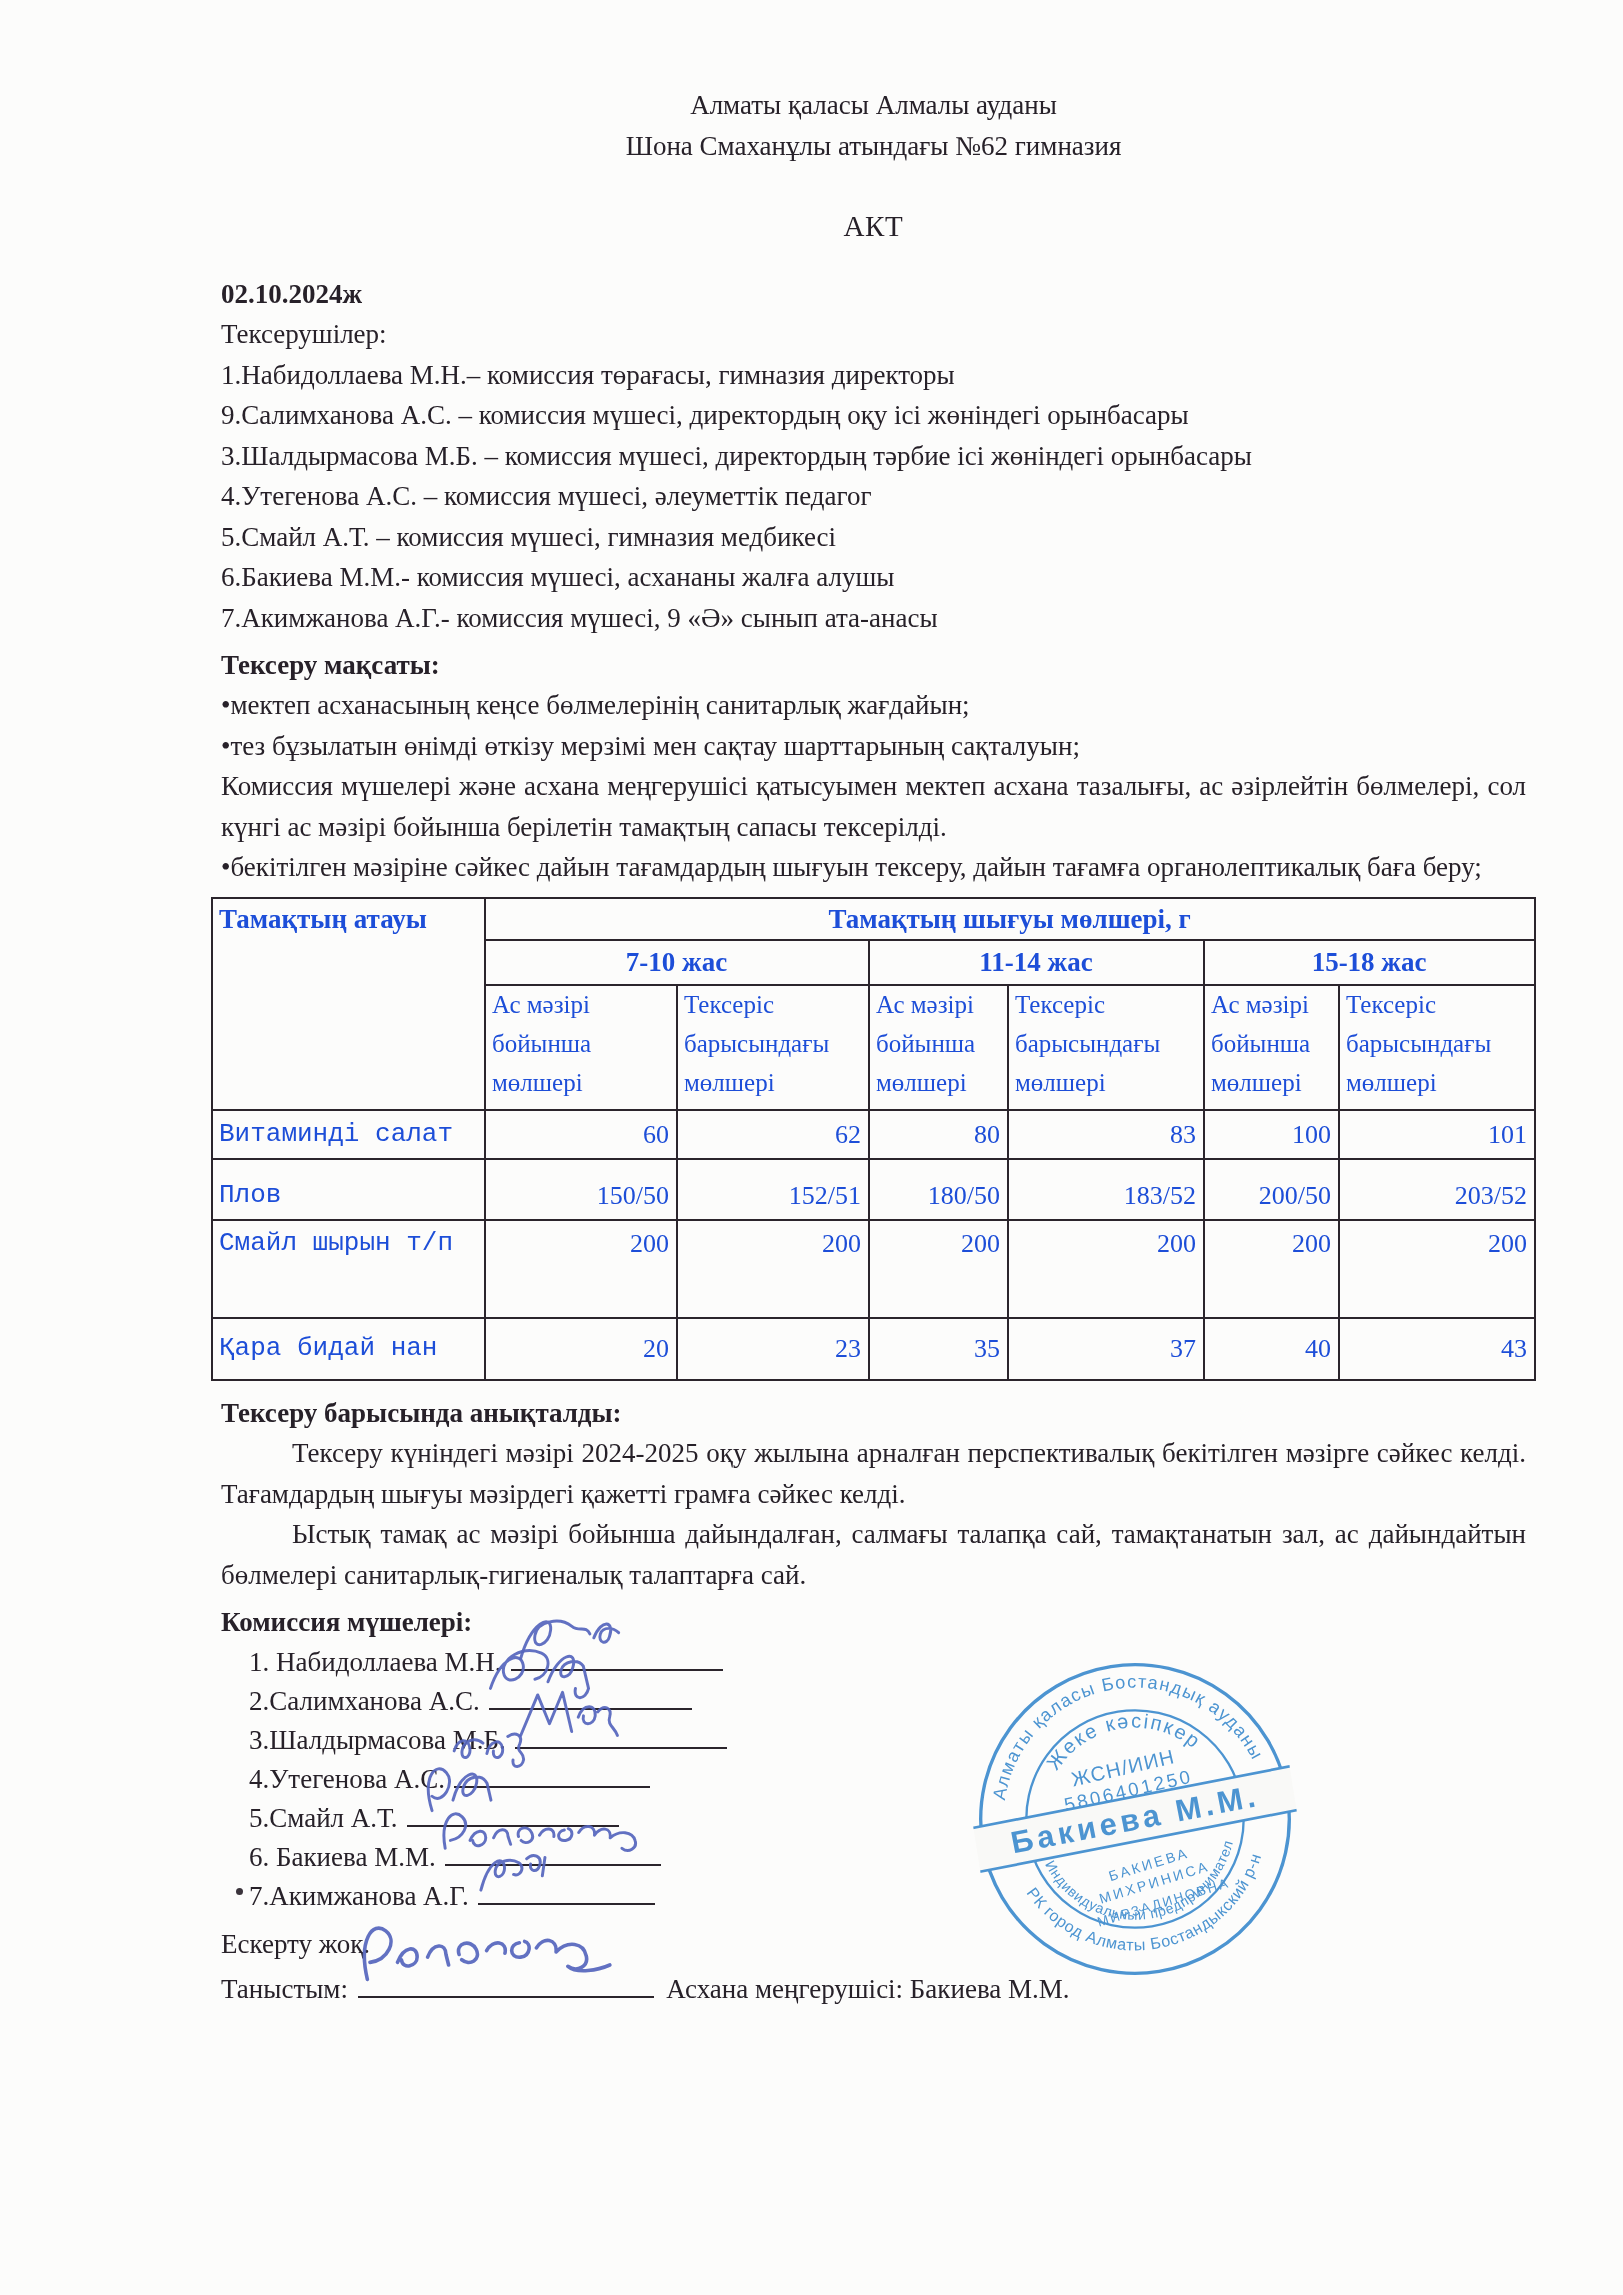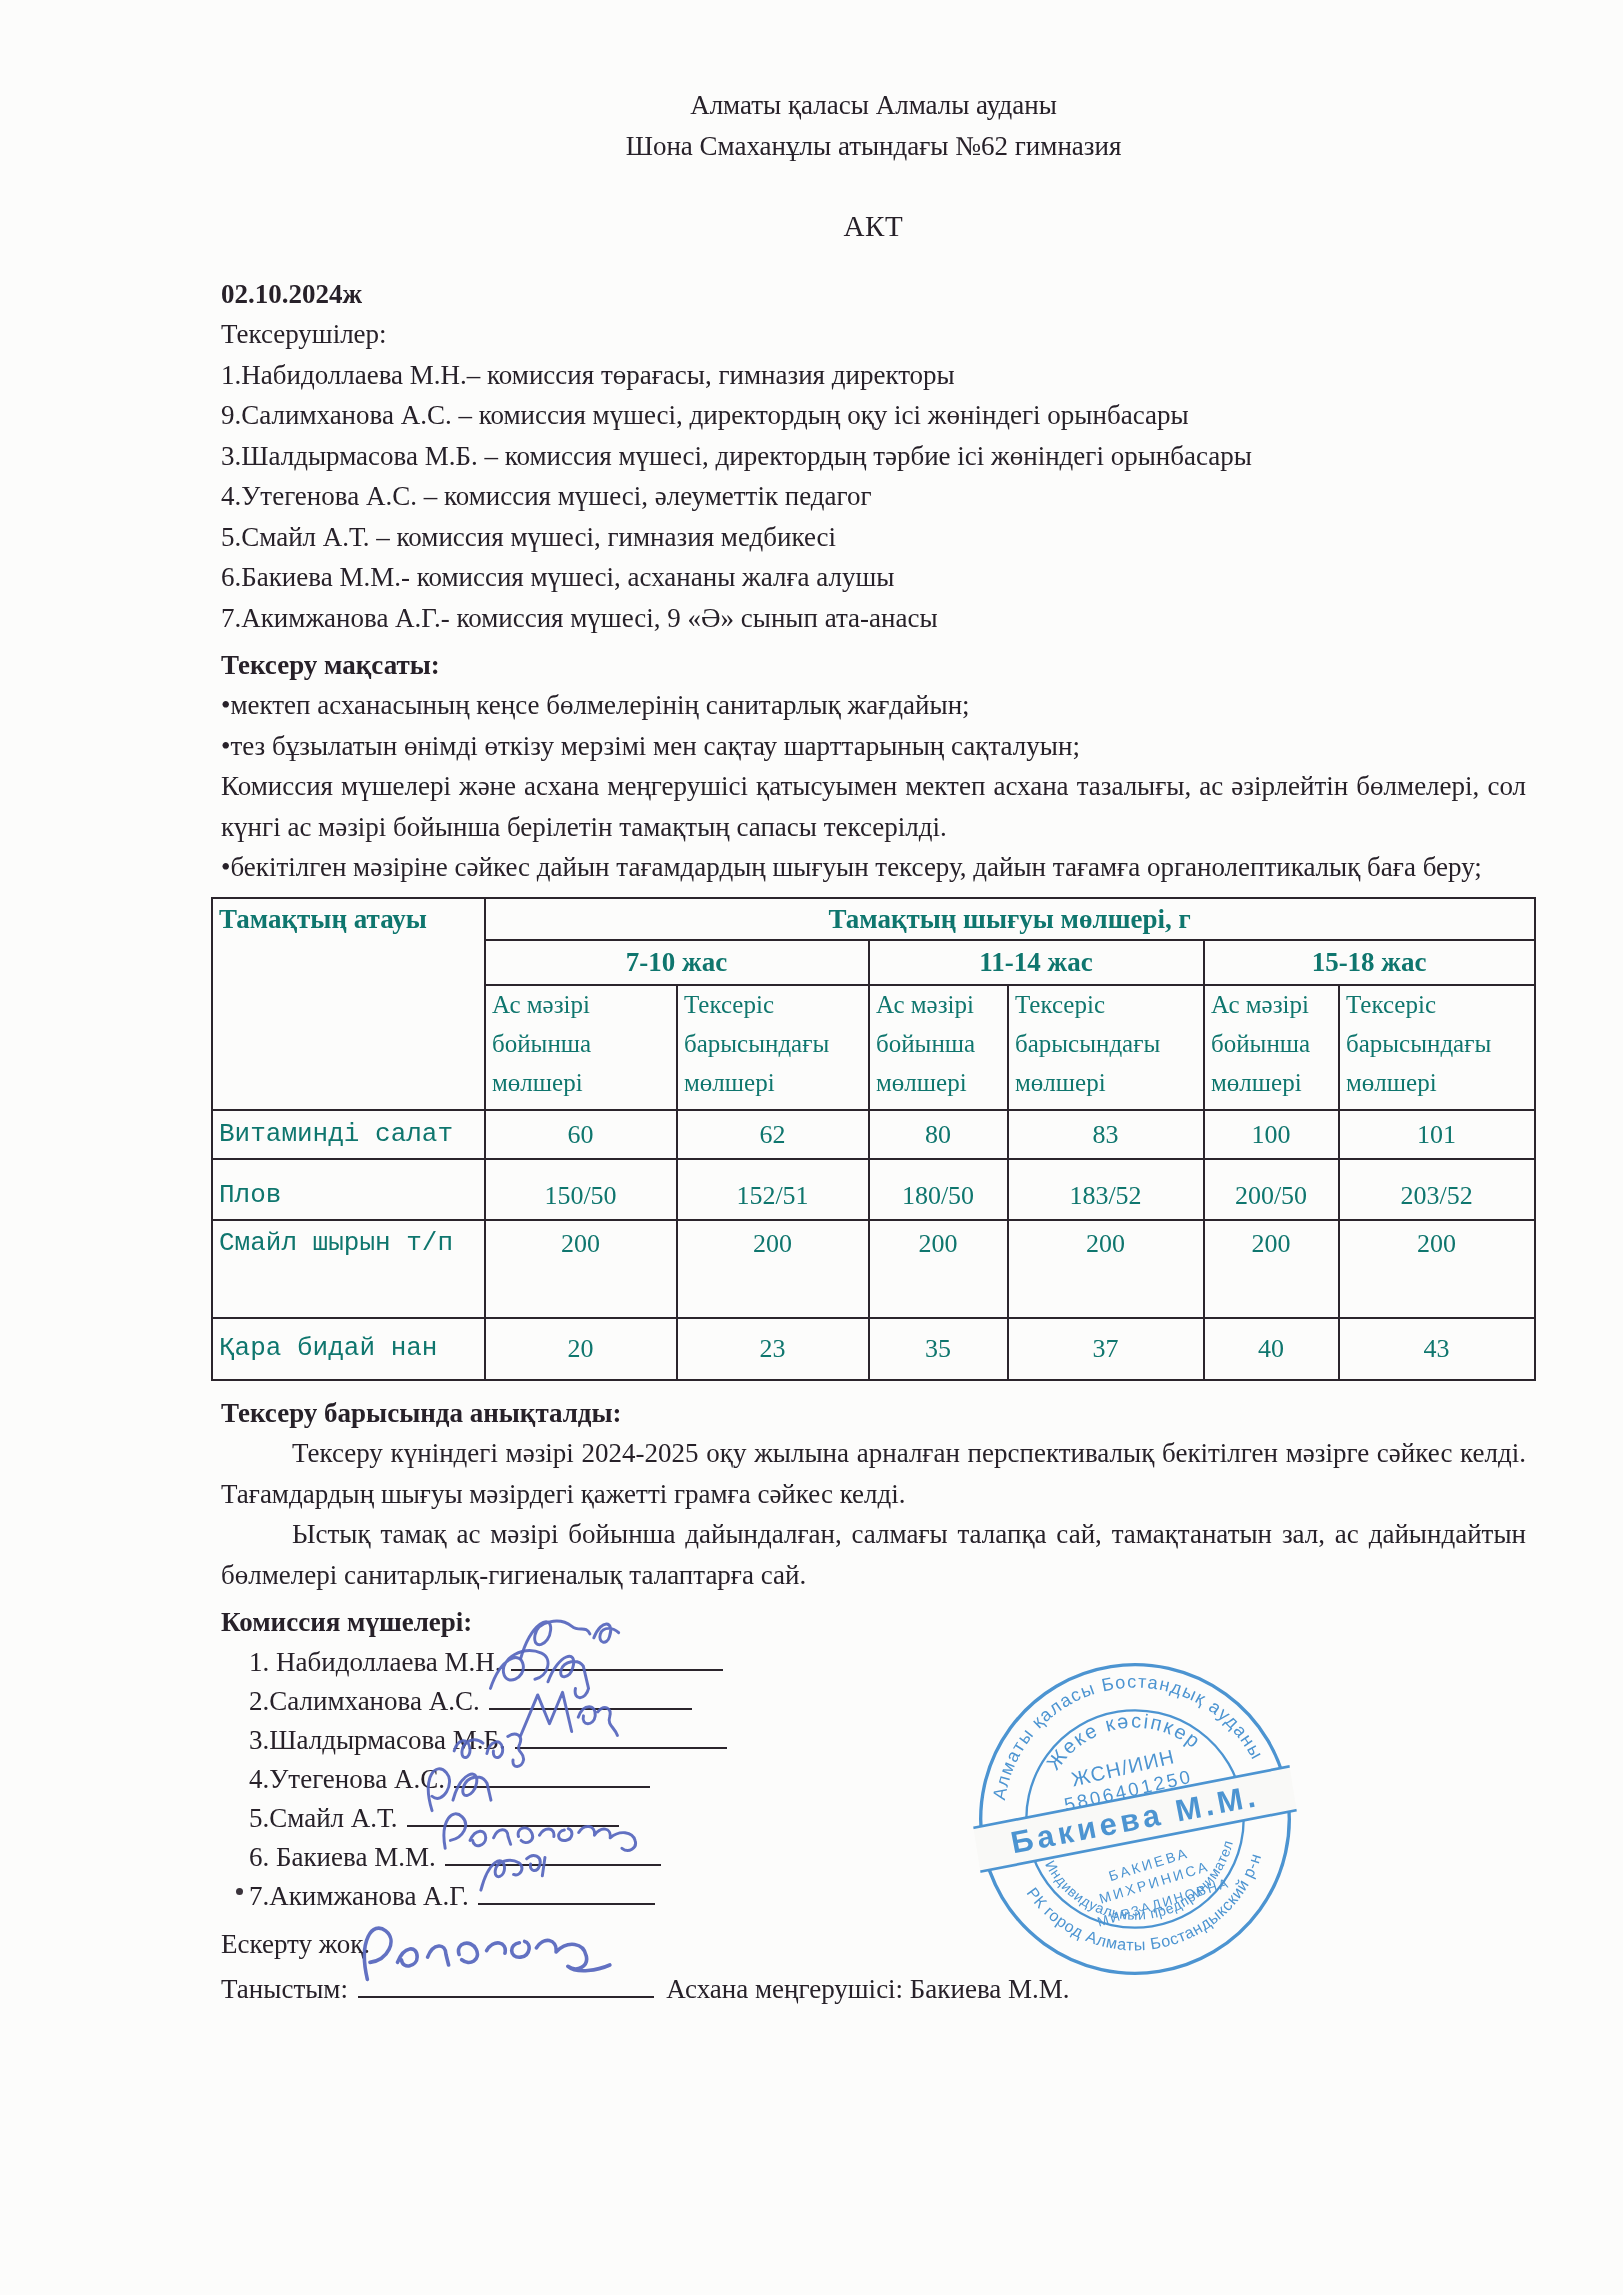--- a/index.html
+++ b/index.html
@@ -13,28 +13,28 @@
   .center{text-align:center;}
   .akt{font-weight:normal; font-size:29px; margin-top:39px; letter-spacing:0.7px;}
   .date{font-weight:bold; margin-top:25px;}
   .just{text-align:justify;}
   .indent{text-indent:71px;}
   .list div{white-space:nowrap;}
   
   table.food{
     border-collapse:collapse; table-layout:fixed;
     width:1322px; margin-left:-10.5px; margin-top:9.2px;
-    font-size:26px; color:#0f766e;
+    font-size:26px; color:#1d4ed8;
   }
   table.food td{border:2px solid #2b252c; padding:0 6.5px; overflow:hidden;}
   td.c1h{font-weight:bold; font-size:27px; vertical-align:top; padding-top:6.5px;}
   td.span-h{font-weight:bold; font-size:27px; text-align:center; height:35px;}
   td.age-h{font-weight:bold; font-size:27px; text-align:center; height:43px;}
   td.sub-h{font-size:25px; vertical-align:top; line-height:1.55; padding-top:5.2px; height:123px;}
-  tr.r td{text-align:center; vertical-align:top; padding-top:2.6px;}
+  tr.r td{text-align:right; vertical-align:top; padding-top:2.6px;}
   tr.r td.rname{text-align:left; white-space:nowrap;font-family:Liberation Mono, monospace;}
   tr.r1 td{height:47px; vertical-align:middle; padding-top:0;}
   tr.r2 td{height:48px; vertical-align:middle; padding-top:11px;}
   tr.r3 td{height:93px;}
   tr.r4 td{height:60px; vertical-align:middle; padding-top:0;}
   
   .h-bold{font-weight:bold; margin-top:6.5px;}
   
   .member-row{position:relative; height:39px; white-space:nowrap;}
   .mname{display:inline-block;margin-left:28px;}

